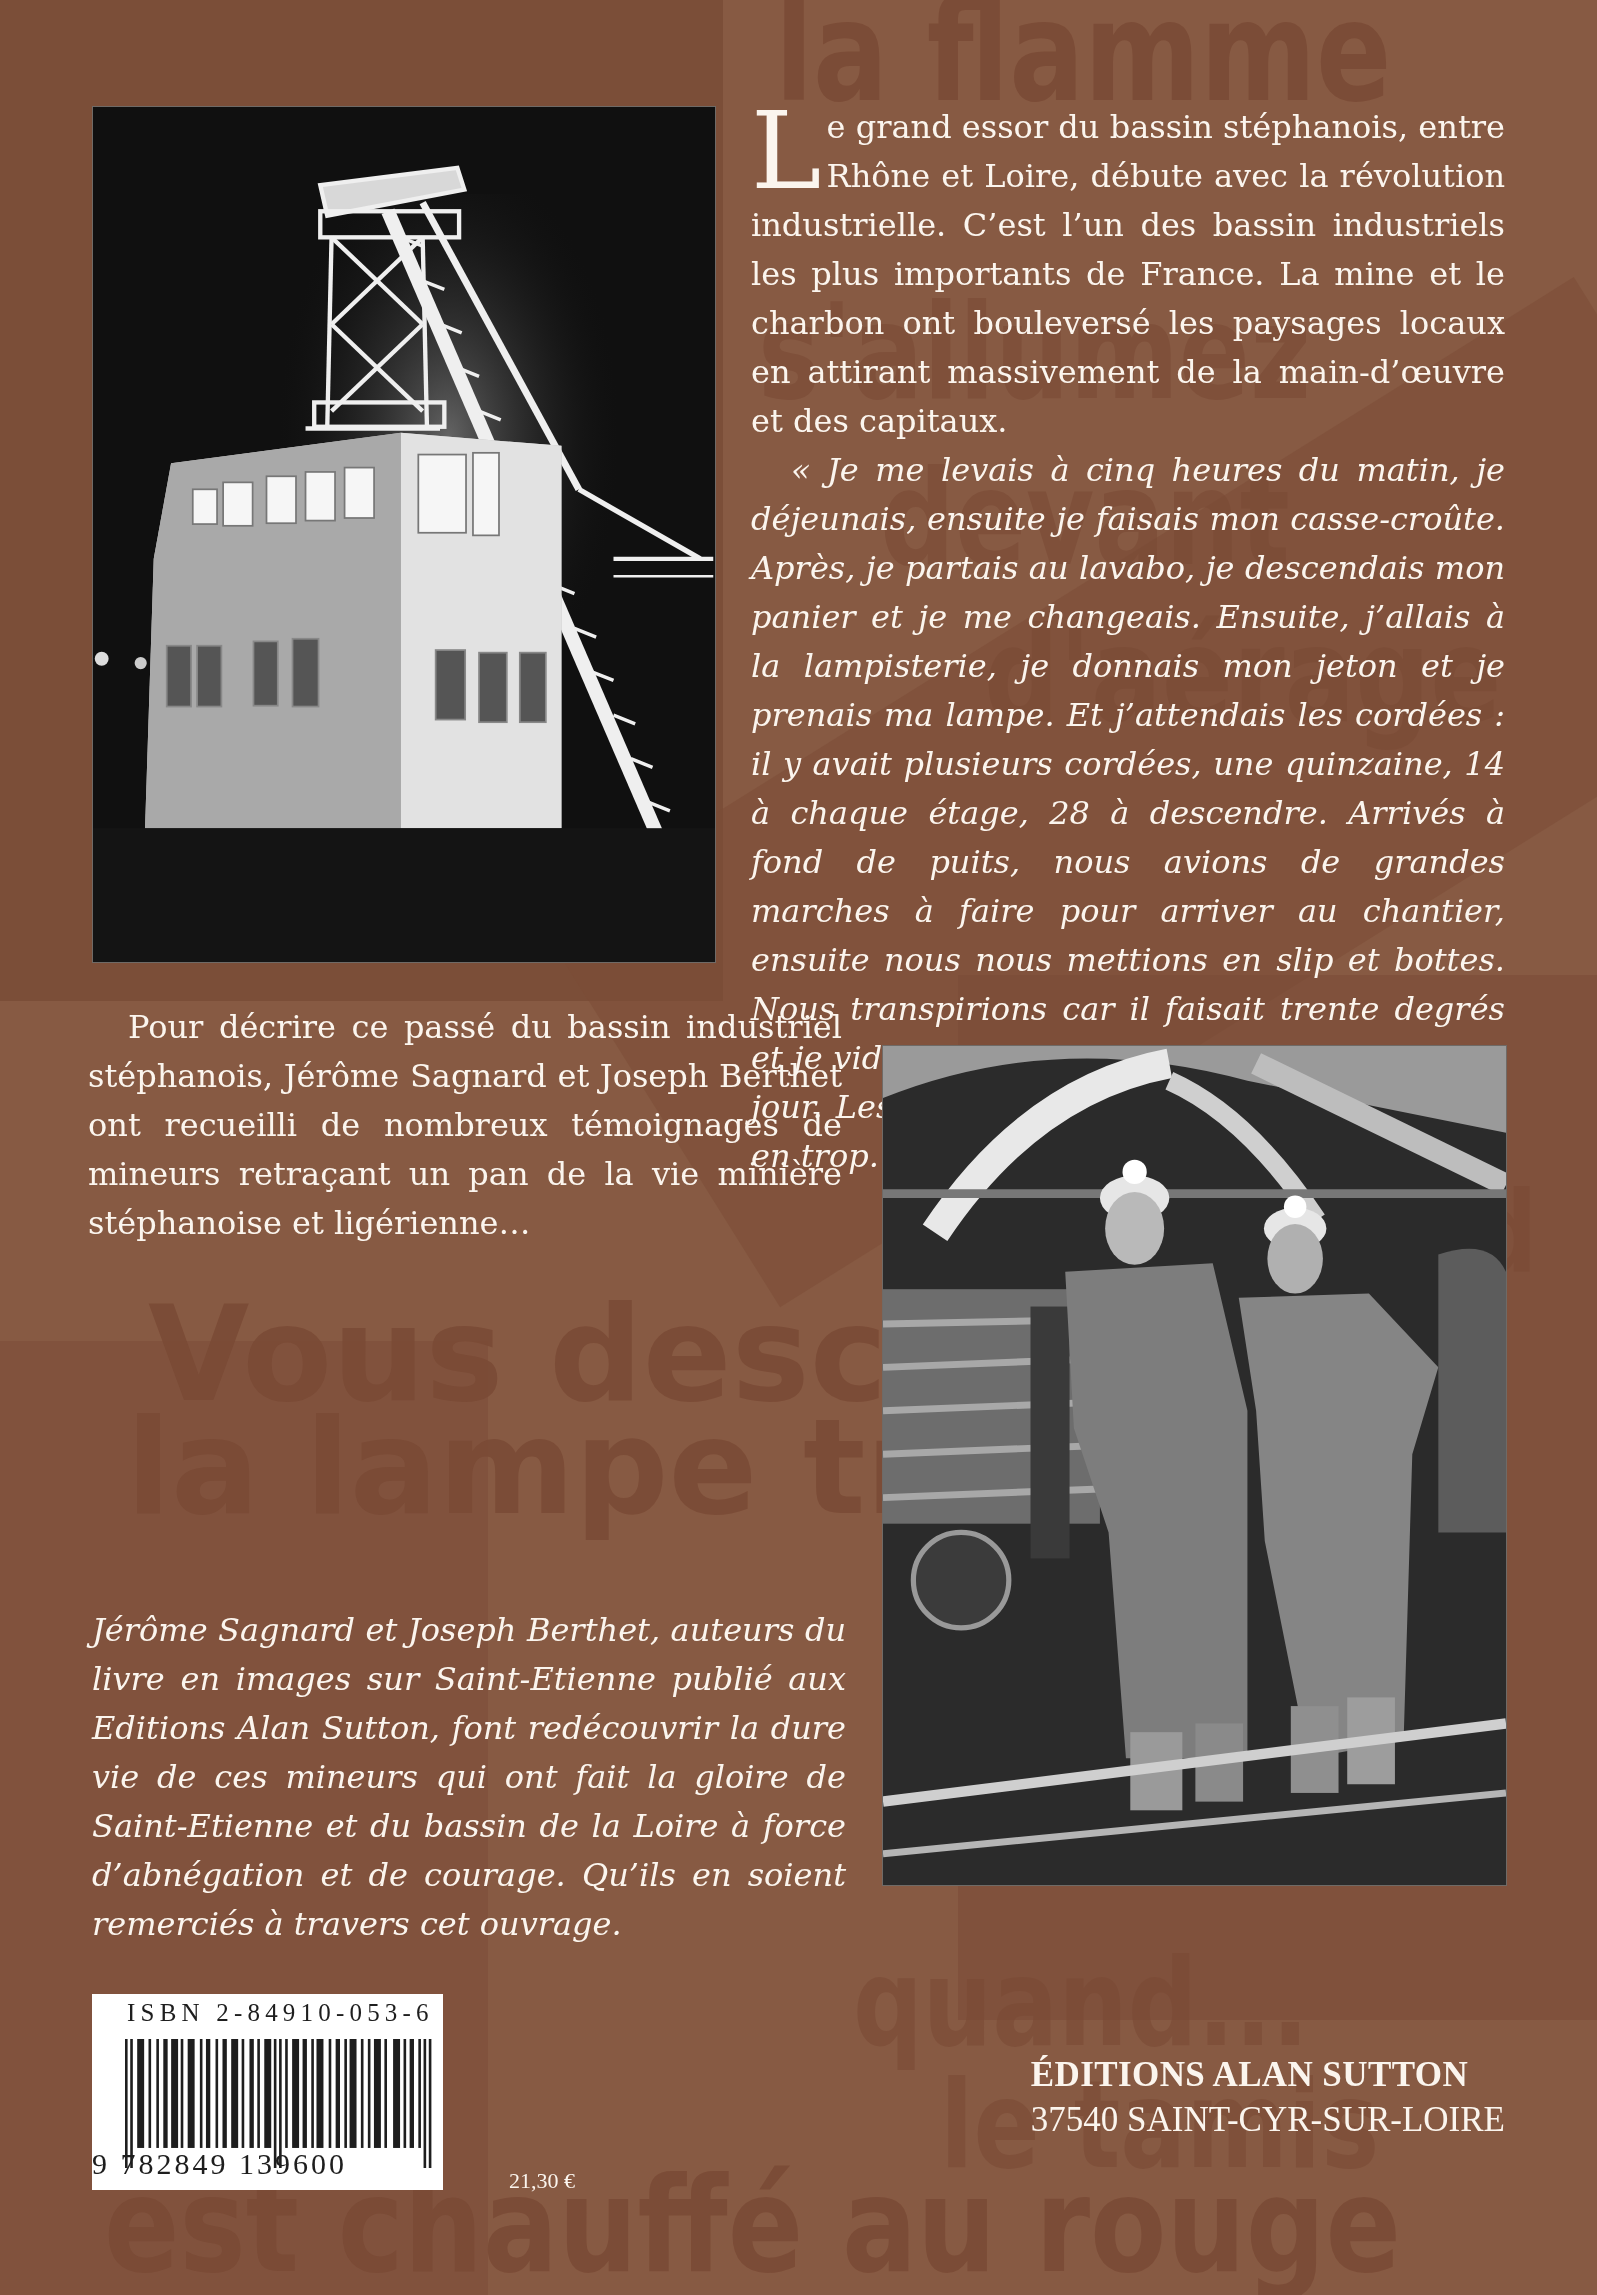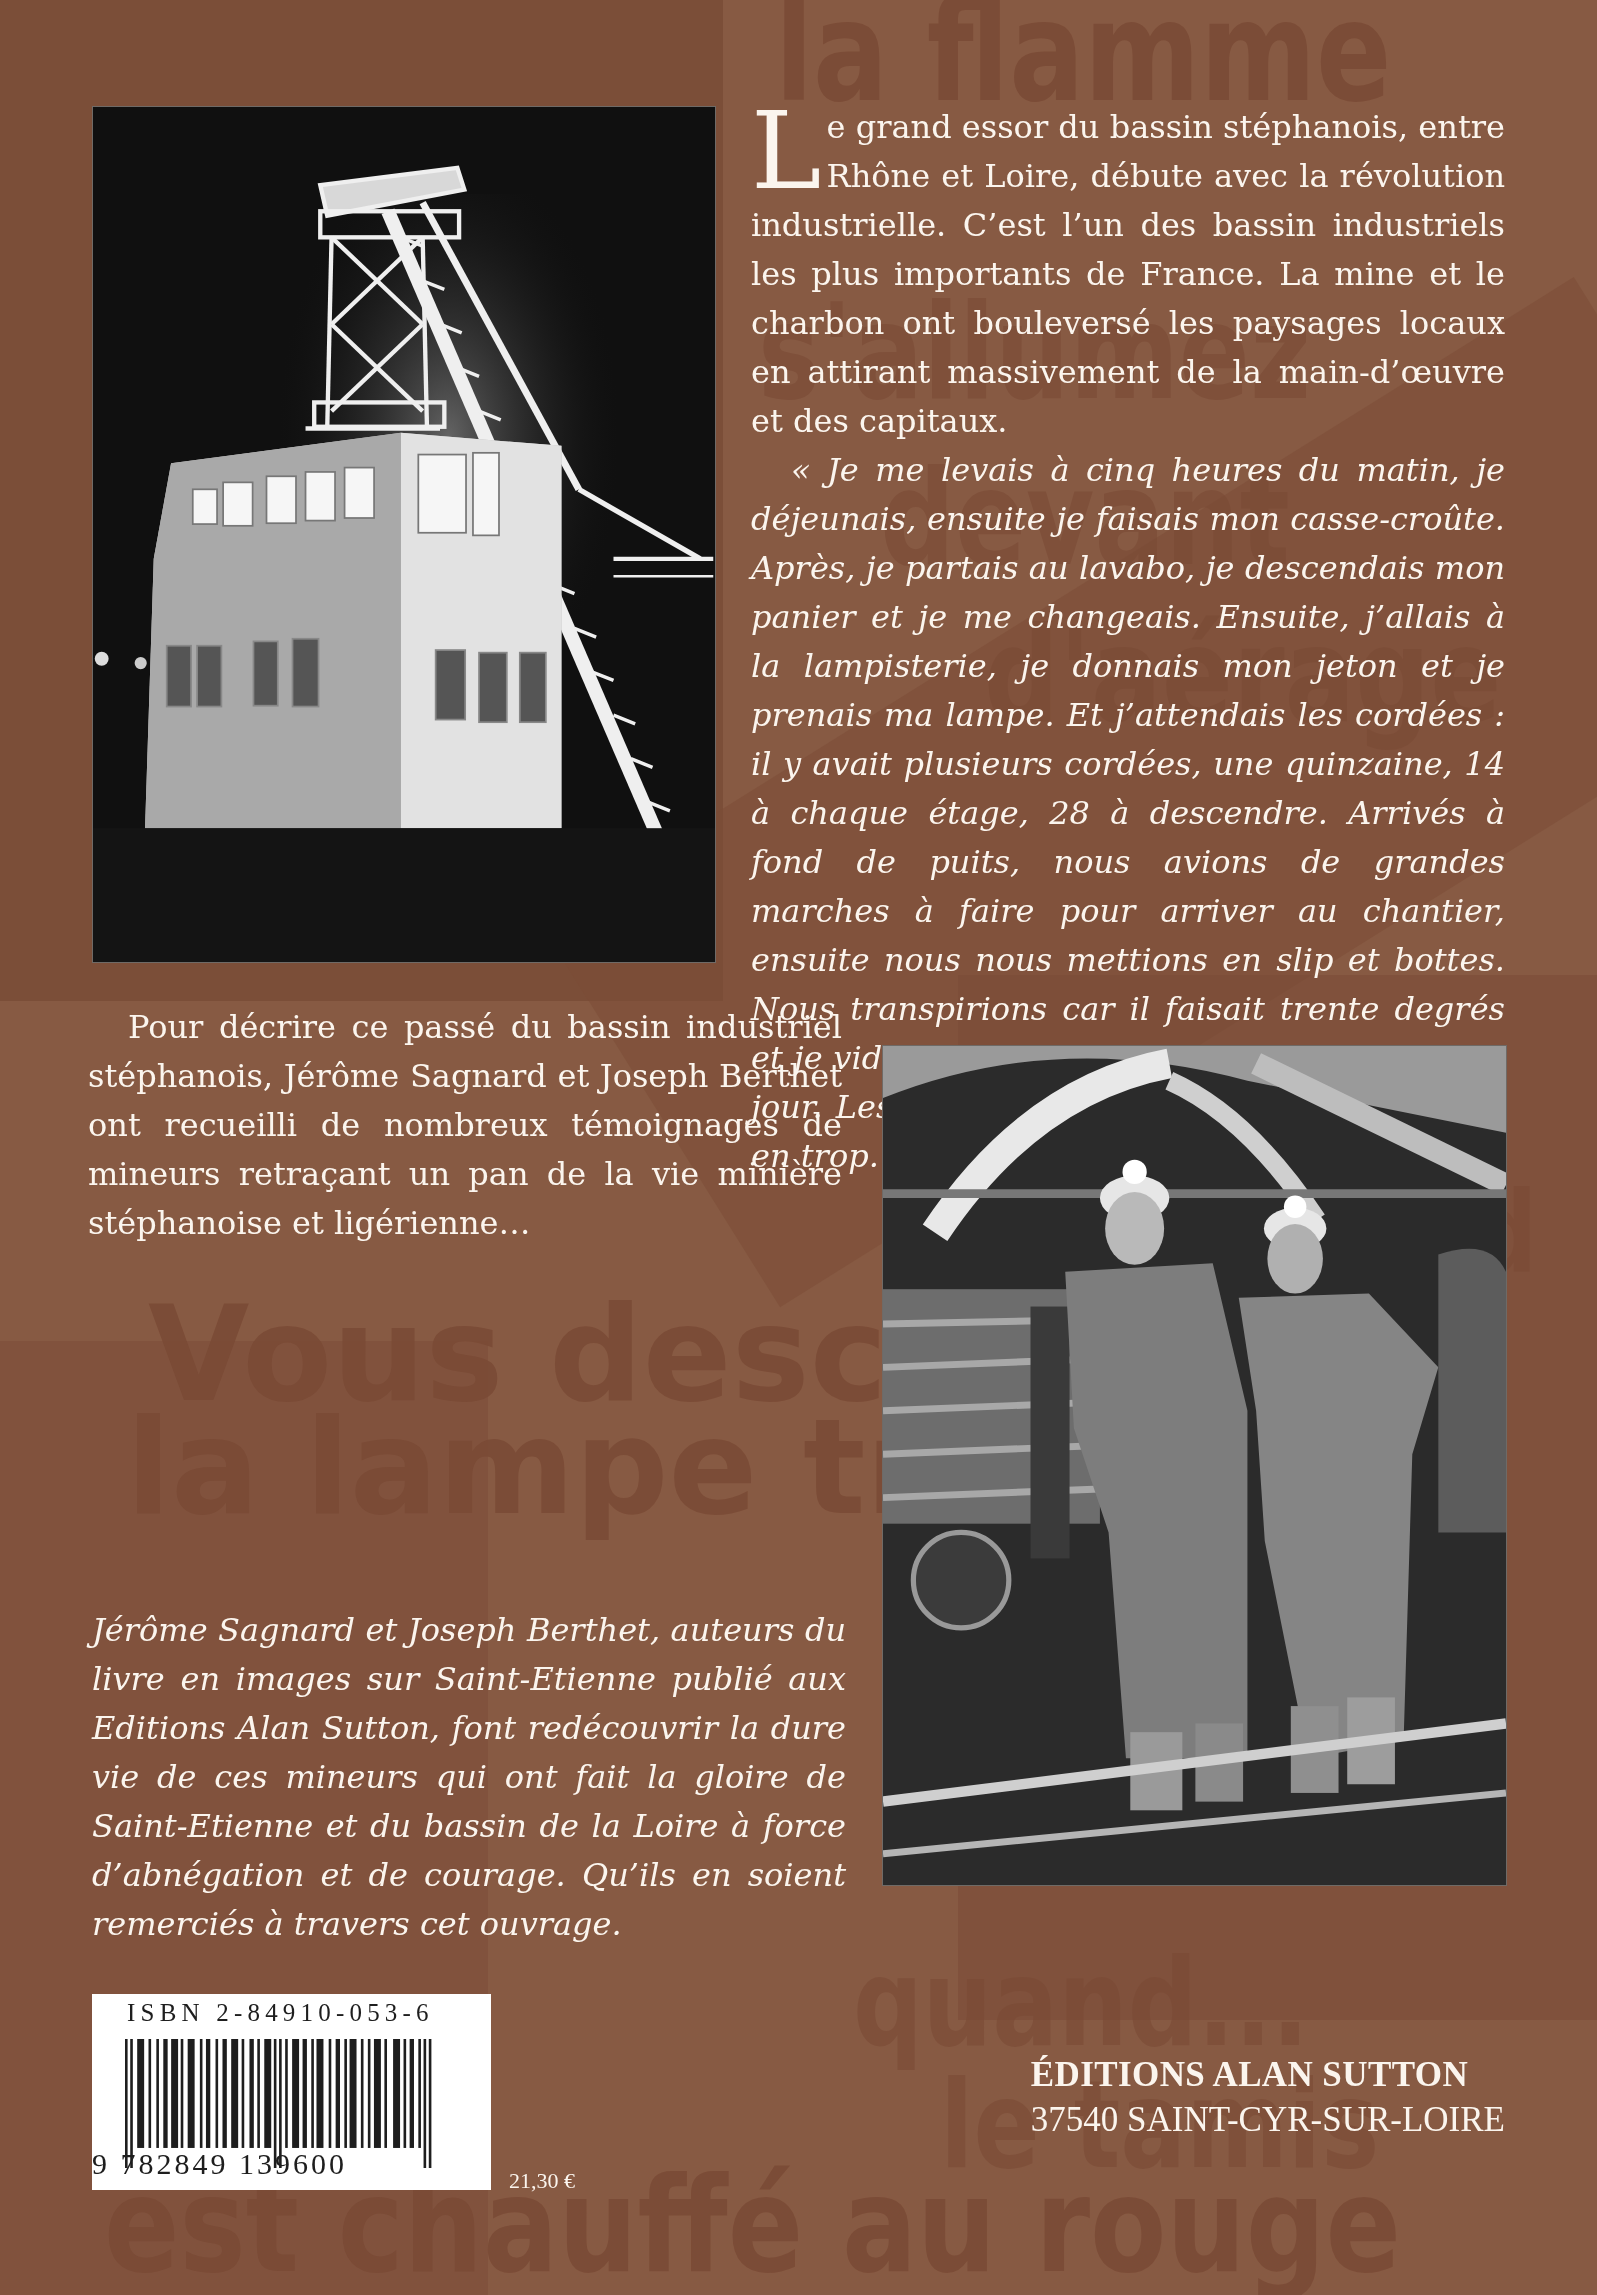--- a/index.html
+++ b/index.html
@@ -48,21 +48,21 @@
   .intro { left: 751px; top: 103px; width: 754px; }
   .dropcap {
     float: left; font-size: 106px; line-height: 84px; margin: 7px 5.2px 0 0; font-weight: normal;
   }
   .quote { font-style: italic; text-indent: 40px; }
   .para-mid { left: 88px; top: 1003px; width: 754px; text-indent: 40px; }
   .para-authors { left: 92px; top: 1606px; width: 754px; font-style: italic; }
 
   
   .barcode-box {
-    position: absolute; left: 92px; top: 1994px; width: 399px; height: 196px;
+    position: absolute; left: 92px; top: 1994px; width: 351px; height: 196px;
     background: #ffffff; color: #1e1e1e; box-sizing: border-box;
   }
   .isbn-label {
     position: absolute; left: 35px; top: 5.2px; font-size: 25px; letter-spacing: 5.2px;
     font-family: "Liberation Serif", serif;
   }
   .bars { position: absolute; left: 33px; top: 45px; width: 309px; height: 129px; }
   .ean-digits {
     position: absolute; left: 0; top: 153px; width: 371px; font-size: 30px;
     font-family: "Liberation Serif", serif; letter-spacing: 3px; white-space: pre;

